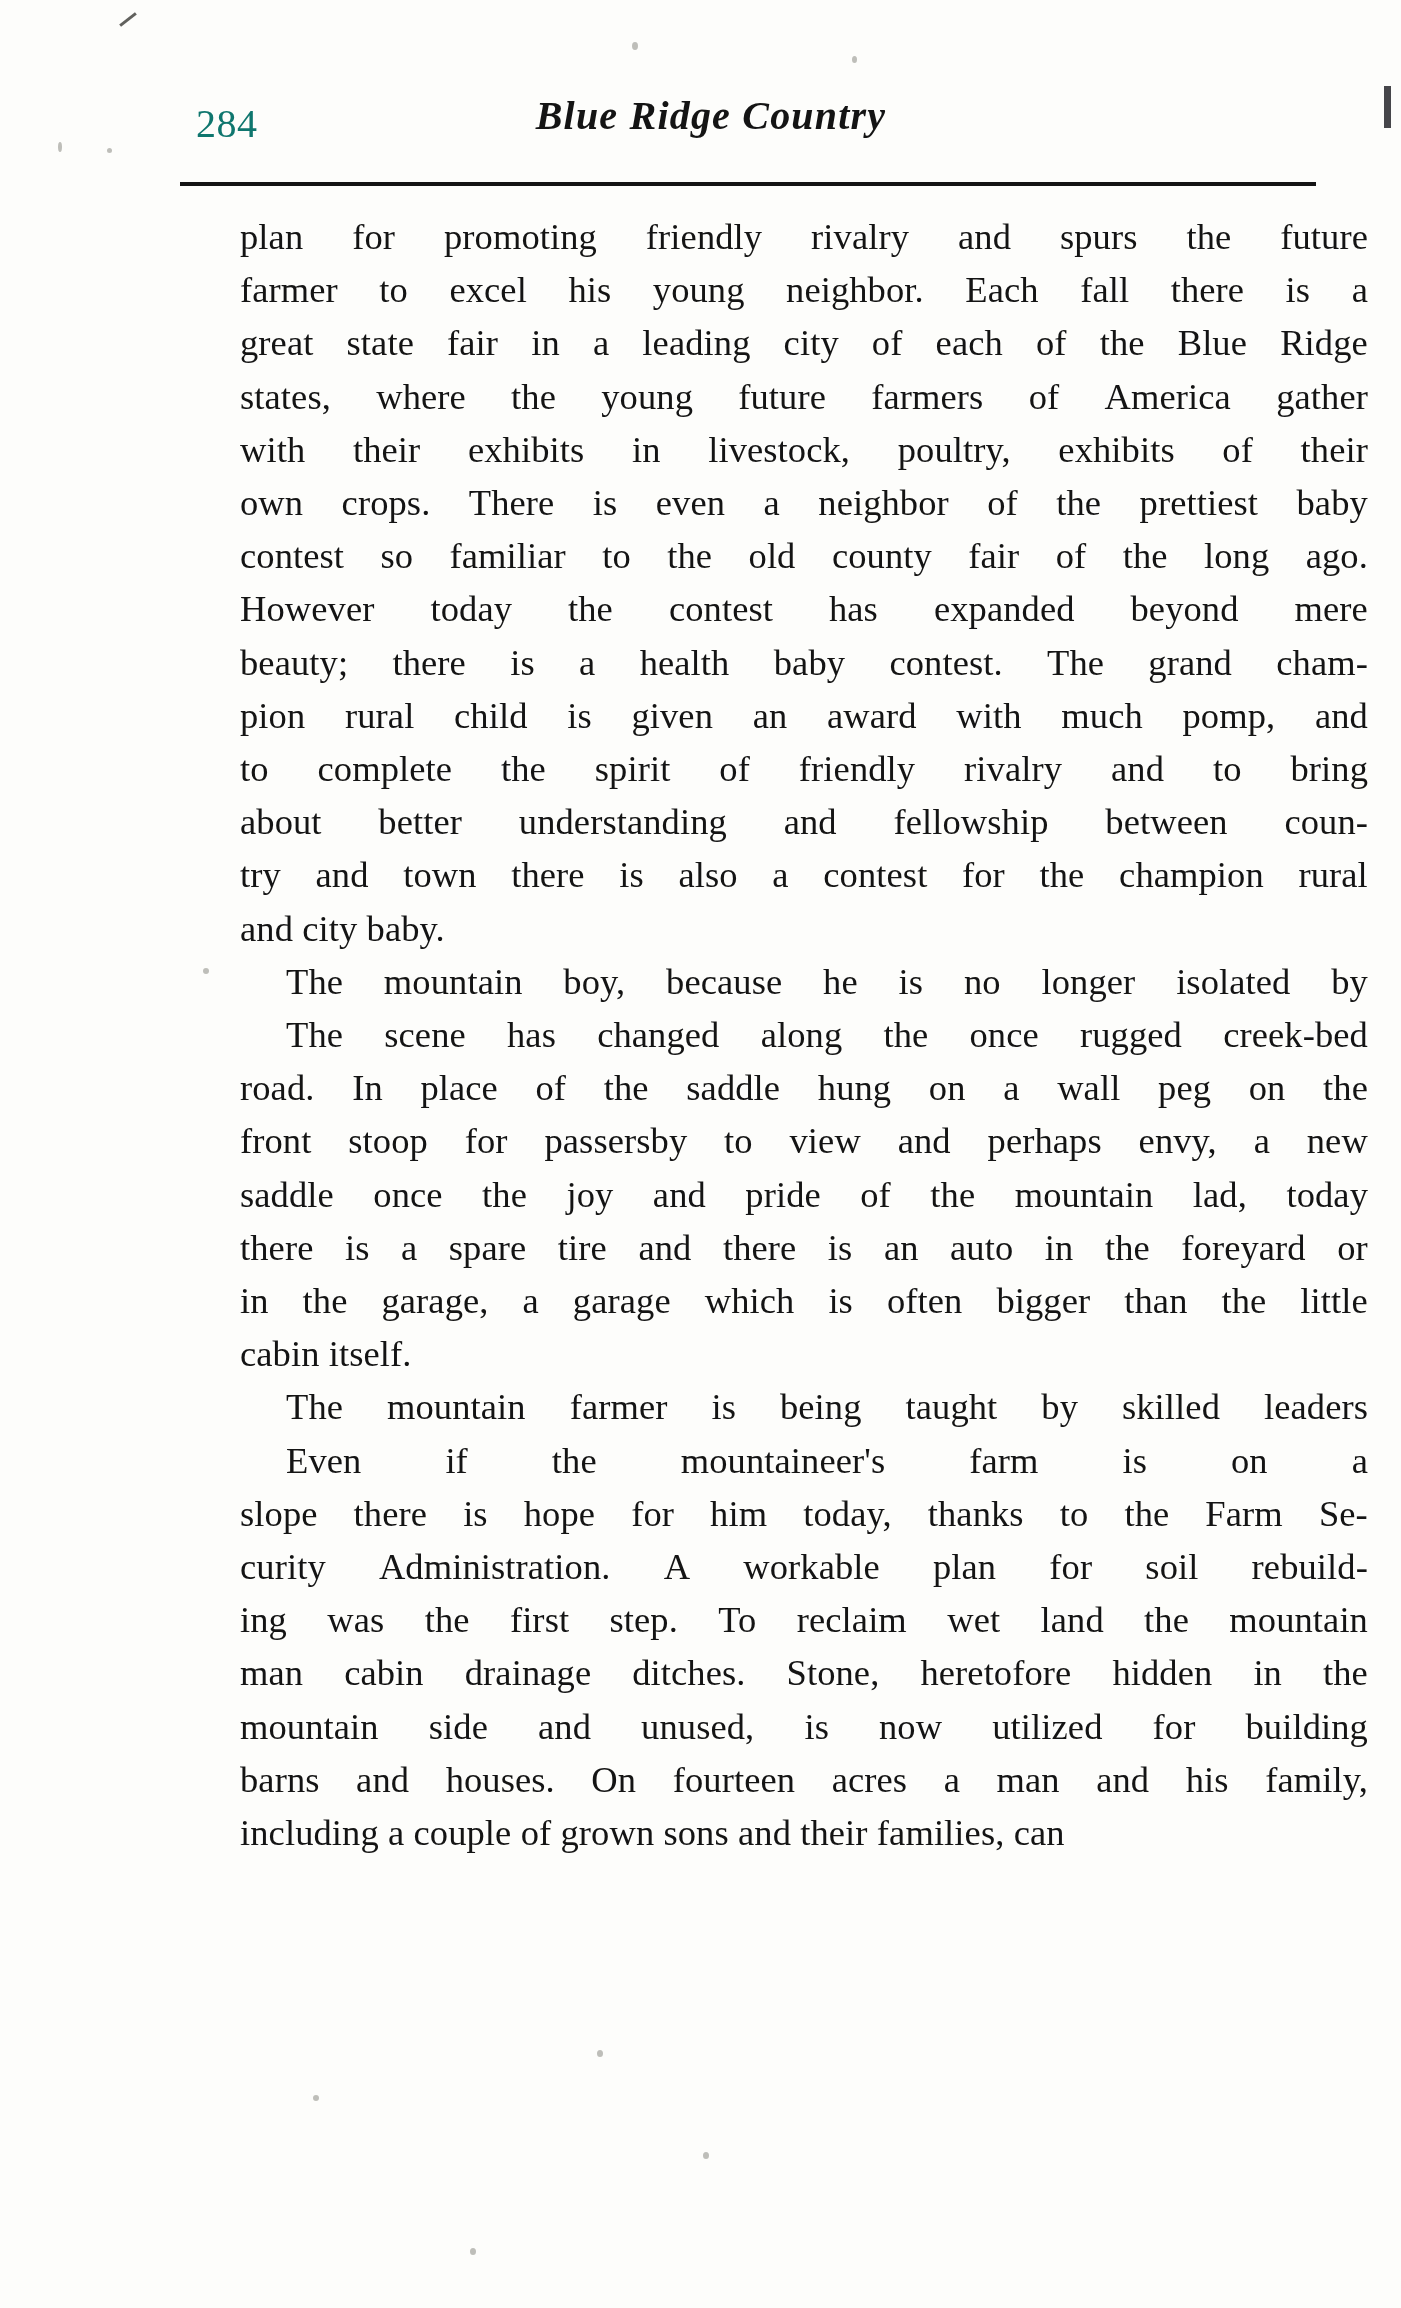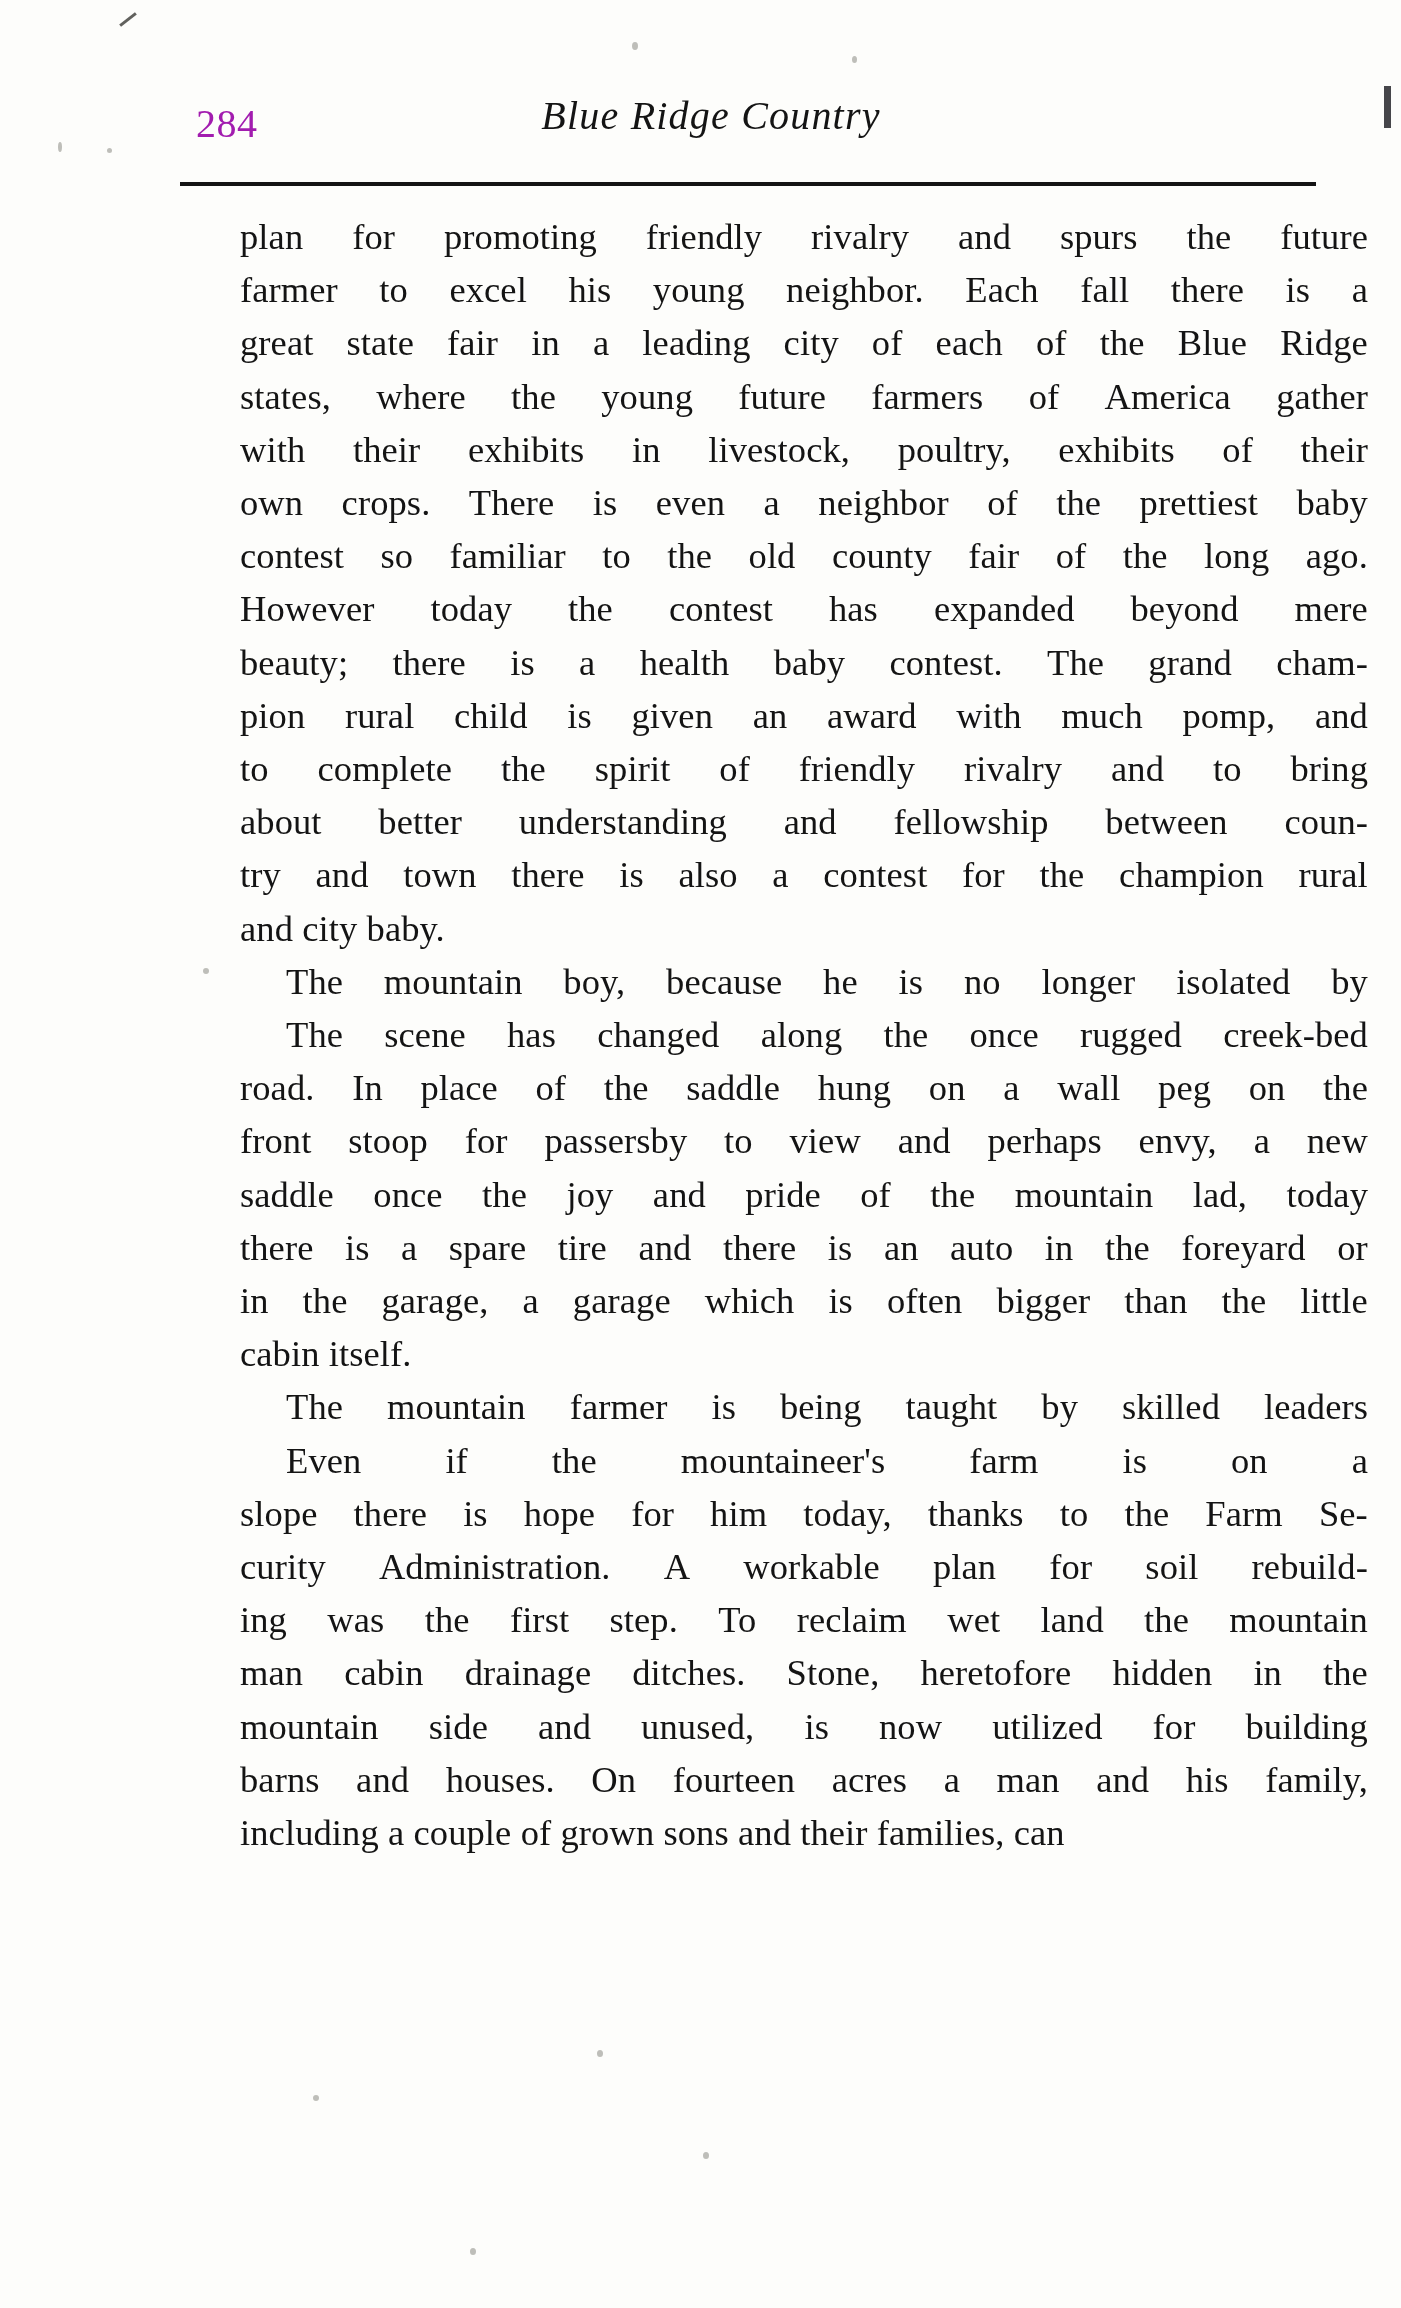--- a/index.html
+++ b/index.html
@@ -39,30 +39,30 @@
     top: 92px;
     width: 1120px;
     height: 66px;
   }
   .folio {
     position: absolute;
     left: 0;
     top: 8px;
     font-size: 40px;
     letter-spacing: 0.5px;
-    color: #a21caf;
+    color: #0f766e;
   }
   .running-title {
     position: absolute;
     left: 0;
     top: 0;
     width: 1030px;
     text-align: center;
     font-style: italic;
-    font-weight: 400;
+    font-weight: 700;
     font-size: 40px;
     letter-spacing: 1.2px;
     color: #141414;
   }
 
   .rule {
     position: absolute;
     left: 180px;
     top: 182px;
     width: 1136px;

